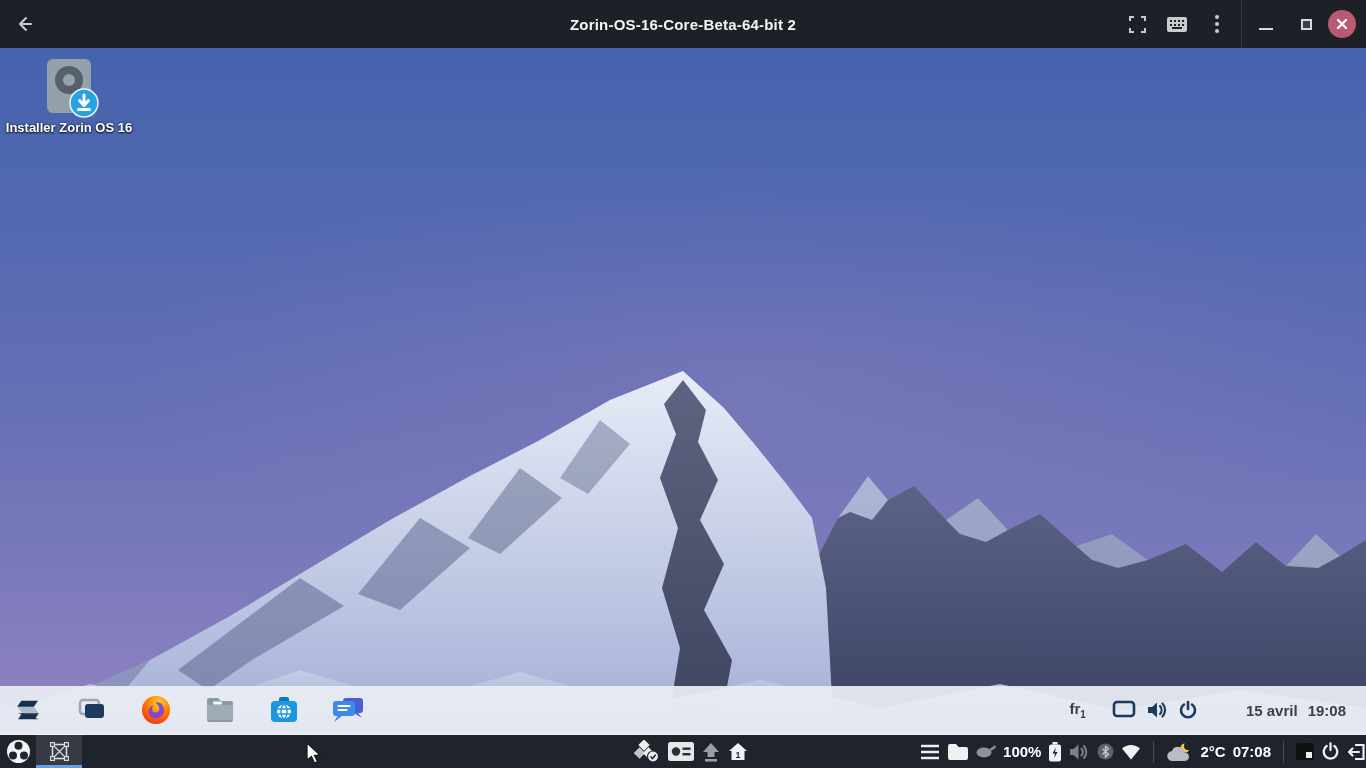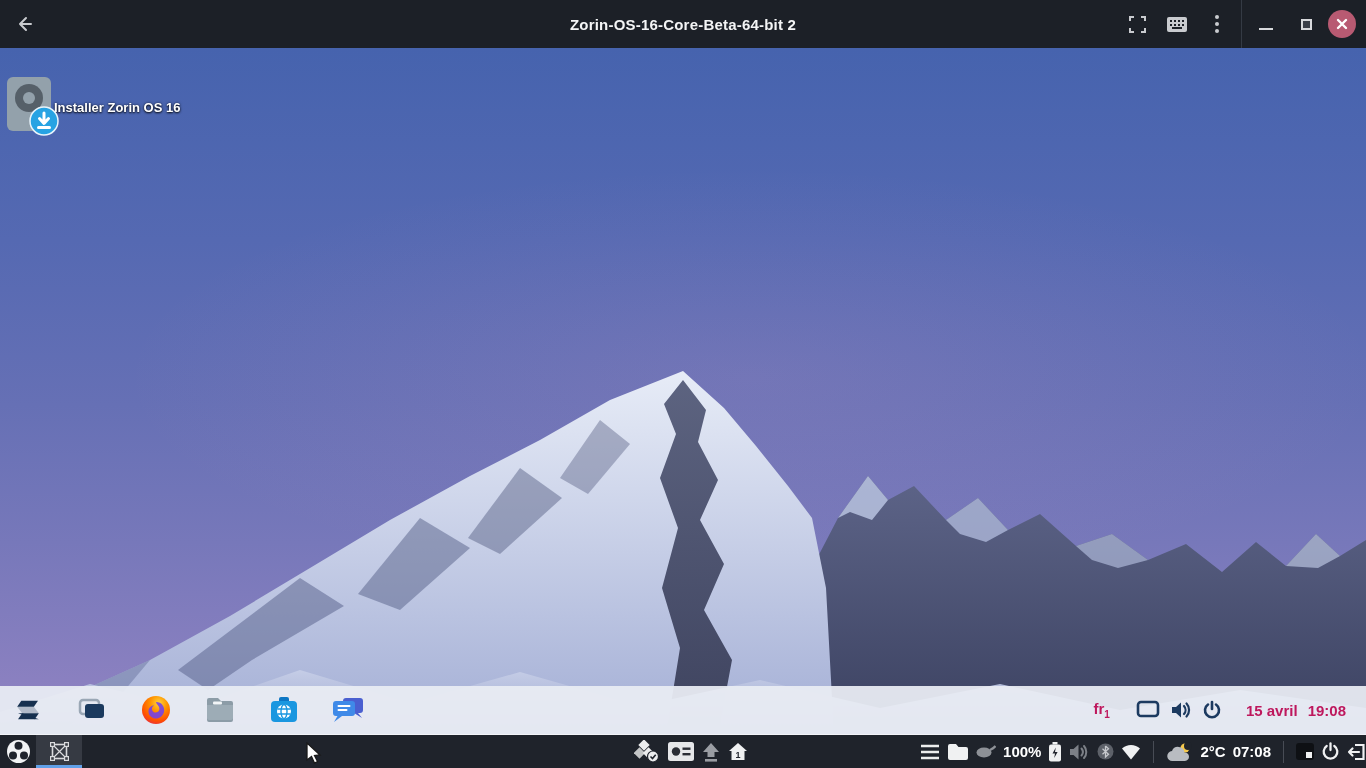--- a/index.html
+++ b/index.html
@@ -17,33 +17,33 @@
   .tb-max { width:11px; height:11px; border:2px solid #d7d9dc; background:#3a3f48; }
   .tb-close { width:28px; height:28px; border-radius:50%; background:#b85a72; display:flex; align-items:center; justify-content:center; margin:0 10px 0 2px; cursor:pointer; }
 
   
   .desktop { position:absolute; top:48px; left:0; width:1366px; height:687px;
     background:linear-gradient(180deg,#4663ae 0%,#5569b2 28%,#6670b5 52%,#7778ba 72%,#8a80c0 92%,#9187c2 100%); }
   .desktop .glow { position:absolute; inset:0; background:radial-gradient(ellipse 900px 300px at 55% 48%, rgba(214,160,200,.14), rgba(0,0,0,0) 70%); }
   .mountain { position:absolute; left:0; bottom:0; width:1366px; height:687px; }
 
   
-  .dicon { position:absolute; top:28px; left:4px; width:130px; display:flex; flex-direction:row; align-items:center; cursor:pointer;text-align:right; }
+  .dicon { position:absolute; top:10px; left:4px; width:130px; display:flex; flex-direction:column; align-items:center; cursor:pointer;text-align:right; }
   .dicon-art { position:relative; width:50px; height:56px; }
   .dicon-label { margin-top:6px; color:#fff; font-size:13px; font-weight:bold; text-shadow:0 1px 2px rgba(0,0,0,.85), 0 0 3px rgba(0,0,0,.6); white-space:nowrap; }
 
   
   .zpanel { position:absolute; left:0; top:686px; width:1366px; height:49px; background:rgba(233,236,243,.94);
     display:flex; align-items:center; border-bottom:1px solid rgba(255,255,255,.5); }
   .zleft { display:flex; align-items:center; gap:32px; padding-left:12px; }
   .zitem { width:32px; height:32px; display:flex; align-items:center; justify-content:center; cursor:pointer; }
-  .zright { margin-left:auto; display:flex; align-items:center; gap:14px; padding-right:20px; color:#be185d;padding-left:12px; }
+  .zright { margin-left:auto; display:flex; align-items:center; gap:14px; padding-right:20px; color:#404040;padding-left:12px; }
   .zkb { font-size:15px; font-weight:bold; cursor:pointer; }
   .zkb sub { font-size:10px; font-weight:bold; }
-  .zdate { font-size:15px; font-weight:bold; display:flex; gap:10px; cursor:default; margin-left:10px; }
+  .zdate { font-size:15px; font-weight:bold; display:flex; gap:10px; cursor:default; margin-left:34px; }
   .zind { display:flex; align-items:center; gap:10px; margin-left:12px; }
 
   
   .hpanel { position:absolute; left:0; top:735px; width:1366px; height:33px; background:#1f232b; display:flex; align-items:center; color:#e8e9eb; }
   .h-launcher { width:36px; height:33px; display:flex; align-items:center; justify-content:center; cursor:pointer; }
   .h-task { position:relative; width:46px; height:33px; background:#363a43; display:flex; align-items:center; justify-content:center; cursor:pointer; }
   .h-task::after { content:""; position:absolute; left:0; bottom:0; width:100%; height:3px; background:#61a0e8; }
   .h-tray { position:absolute; left:634px; display:flex; align-items:center; gap:8px; }
   .h-right { margin-left:auto; display:flex; align-items:center; gap:7px; }
   .h-txt { font-size:15px; font-weight:bold; color:#fff; }

